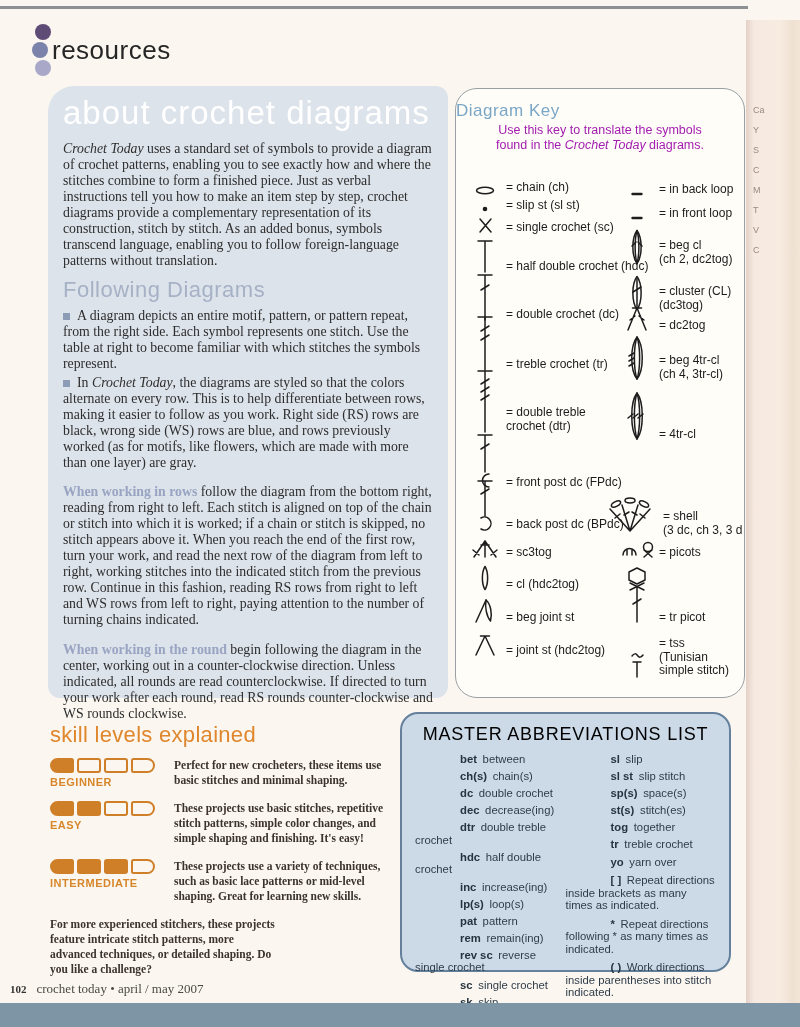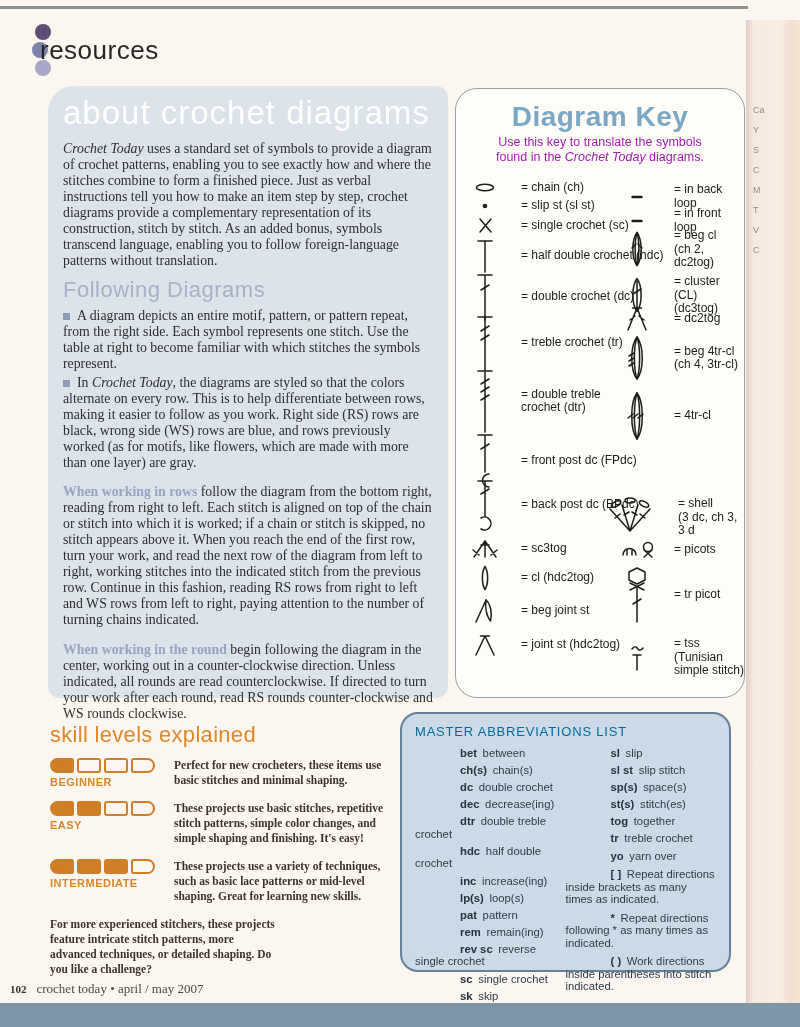--- a/index.html
+++ b/index.html
@@ -8,39 +8,39 @@
   
   .right-strip{position:absolute;left:746px;top:0;width:54px;height:1003px;
     background:linear-gradient(90deg,#e3cfc6 0,#f6e9e0 14%,#f8ece1 62%,#efe0d2 86%,#f3e6d6 100%);margin-top:20px;}
   .edge-frag{font-size:9px;color:#978b80;line-height:20px;padding:80px 0 0 7px;}
   
   .hdr{position:absolute;left:28px;top:22px;}
   .dot{width:16px;height:16px;border-radius:50%;position:absolute;}
   .dot1{left:7px;top:2px;background:#5e4b76;}
   .dot2{left:4px;top:20px;background:#7b83ab;}
   .dot3{left:7px;top:38px;background:#a9a8c8;}
-  .hdr-label{position:absolute;left:12px;top:13px;font-size:26px;color:#262626;letter-spacing:.5px;}
+  .hdr-label{position:absolute;left:24px;top:13px;font-size:26px;color:#262626;letter-spacing:.5px;}
   
   .article{position:absolute;left:48px;top:86px;width:400px;height:612px;background:#dde3eb;
     border-radius:26px 12px 12px 12px;box-sizing:border-box;padding:8px 13px 0 15px;}
   .art-title{font-size:33px;color:#ffffff;font-weight:400;letter-spacing:1px;margin:0 0 9px 0;}
   .serif{font-family:"Liberation Serif",serif;font-size:13.8px;line-height:16px;color:#2d2d2d;}
   .art-p{margin:0 0 8px 0;}
   .ital{font-style:italic;}
   .sec-h{font-size:22px;color:#a6b1c6;font-weight:400;margin:4px 0 5px 0;letter-spacing:.5px;}
   .bullet-sq{display:inline-block;width:7px;height:7px;background:#8d9cb6;margin-right:7px;}
   .blt{margin:0 0 3px 0;}
   .lead-in{font-weight:bold;color:#98a4c2;}
   .gap-top{margin-top:13px;}
   
   .key-box{position:absolute;left:455px;top:88px;width:290px;height:610px;background:#fffdf8;
     border:1.5px solid #9aa0a3;border-radius:22px;box-sizing:border-box;}
-  .key-title{text-align:center;font-size:28px;color:#7ba7c7;font-weight:700;margin:12px 0 2px 0;letter-spacing:.5px;}
+  .key-title{text-align:left;font-size:17px;color:#7ba7c7;font-weight:400;margin:12px 0 2px 0;letter-spacing:.5px;}
   .key-sub{text-align:center;font-size:12.5px;color:#a21caf;line-height:15px;width:230px;margin:0 auto;}
-  .krow{position:absolute;display:flex;align-items:center;gap:20px;}
+  .krow{position:absolute;display:flex;align-items:flex-end;gap:5px;}
   .kleft{left:13px;}
   .kright{left:164px;}
   .ksym{width:32px;display:flex;justify-content:center;flex-shrink:0;}
   .ksym2{width:34px;display:flex;justify-content:center;flex-shrink:0;}
   .ksym svg,.ksym2 svg,.ksym3 svg{stroke:#1d1d1d;fill:none;stroke-width:1.5;stroke-linecap:round;stroke-linejoin:round;}
   .fillblk{fill:#1d1d1d;stroke:none;}
   .thick{stroke-width:2.4;}
   .klabel{font-size:12px;line-height:13.5px;color:#1c1c1c;white-space:pre-line;}
   
   .skills{position:absolute;left:50px;top:722px;width:352px;}
@@ -50,21 +50,21 @@
   .pill-strip{display:flex;gap:3px;}
   .pill{width:24px;height:15px;border:2px solid #cf7f28;box-sizing:border-box;border-radius:3px;}
   .pill:first-child{border-radius:9px 3px 3px 9px;}
   .pill:last-child{border-radius:3px 9px 9px 3px;}
   .pill.filled{background:#cf7f28;}
   .sk-name{font-size:11px;font-weight:bold;color:#d8862a;letter-spacing:.5px;margin-top:3px;}
   .sk-desc{font-family:"Liberation Serif",serif;font-size:11.5px;font-weight:bold;color:#3b332c;line-height:15px;width:228px;}
   
   .abbr-box{position:absolute;left:400px;top:712px;width:331px;height:260px;background:#ccdae8;
     border:2px solid #64809c;border-radius:18px;box-sizing:border-box;padding:8px 13px 0 13px;}
-  .abbr-title{font-size:13px;color:#0369a1;letter-spacing:.8px;margin:2px 0 8px 0;font-weight:400;}
+  .abbr-title{text-align:center;font-size:18px;color:#000000;letter-spacing:.8px;margin:2px 0 8px 0;font-weight:400;}
   .abbr-cols{display:flex;}
   .abbr-col-l{width:50%;}
   .abbr-col-r{width:50%;}
   .abbr-row{font-size:11.3px;line-height:12.5px;color:#2e3c49;margin-bottom:4.6px;}
   .abbr-row b{color:#26343f;padding-left:45px;}
   .abbr-row.para{margin-top:6px;}
   
   .footer{position:absolute;left:10px;top:979px;font-family:"Liberation Serif",serif;color:#3c3c38;}
   .pg-num{font-weight:bold;font-size:11px;display:inline-block;margin-right:10px;color:#333;}
   .pg-journal{font-size:13px;color:#4a4a44;}

